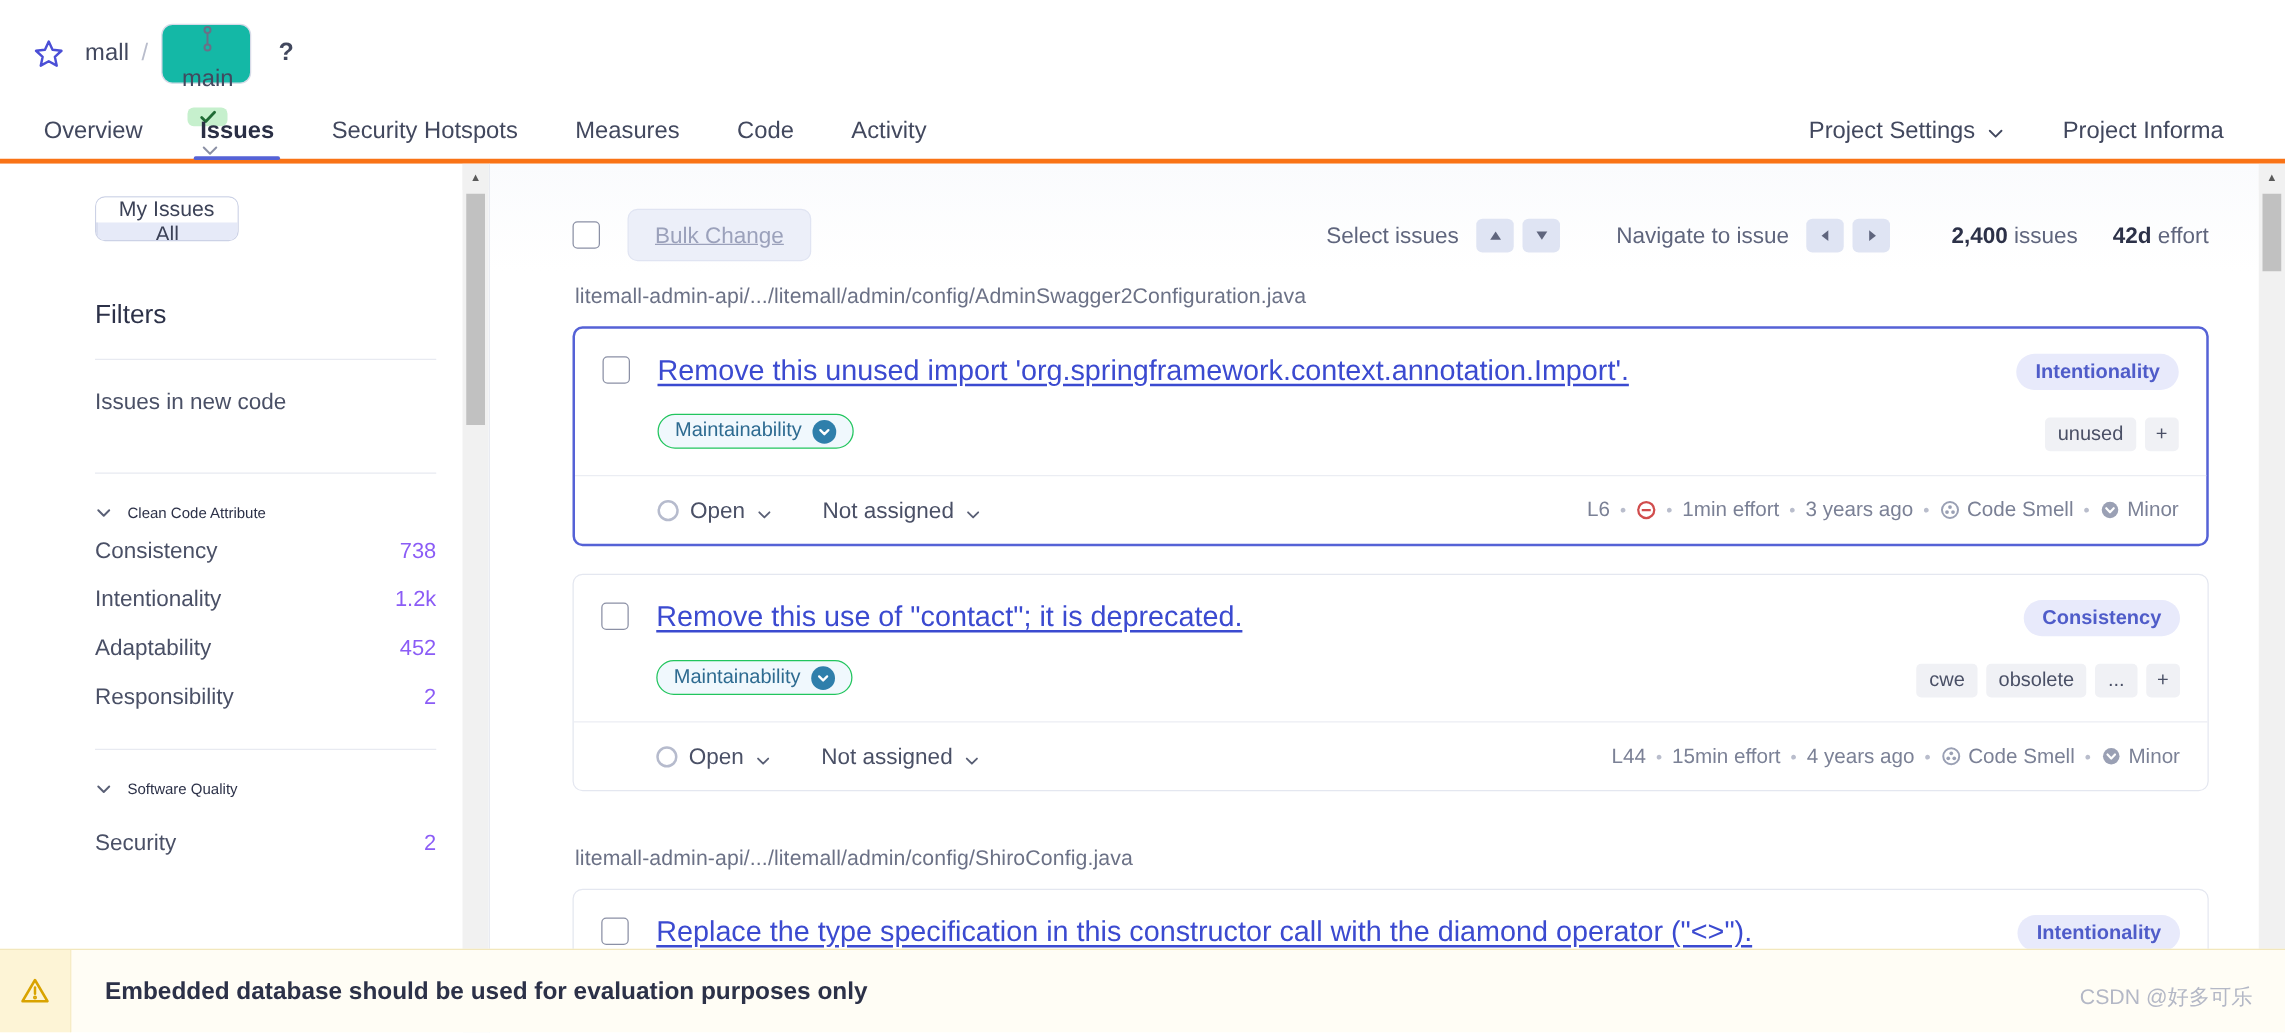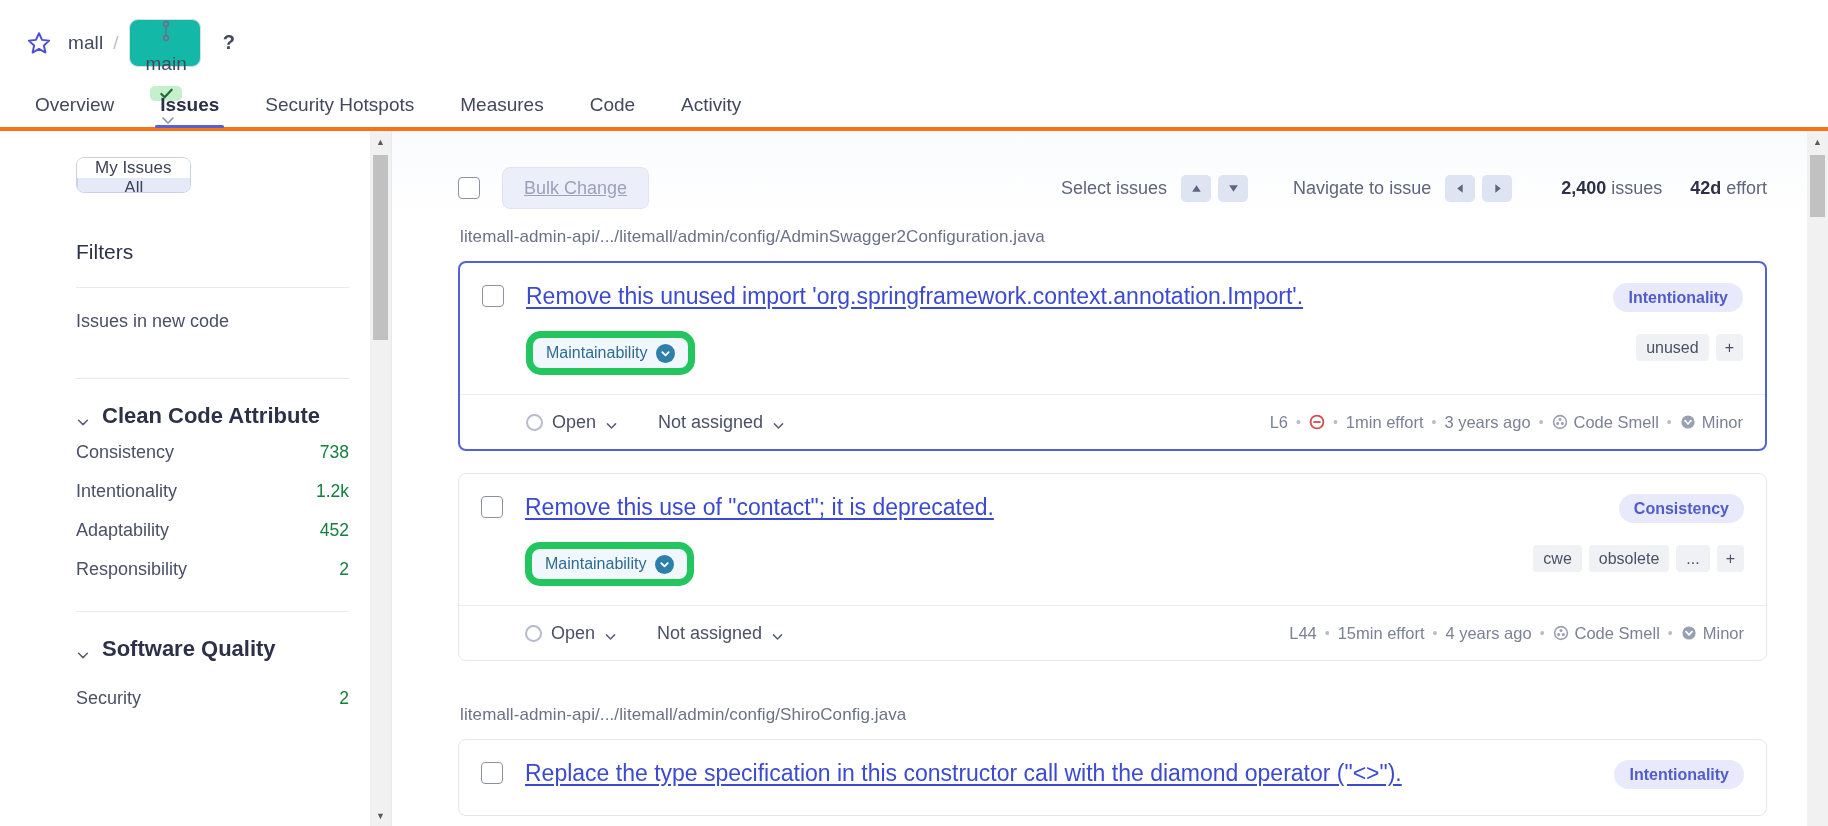--- a/index.html
+++ b/index.html
@@ -111,30 +111,30 @@
 
   .side-row {
     display: flex; align-items: center; justify-content: space-between;
     font-size: 18px; color: #4a5066;
     padding: 23px 0;
     cursor: pointer;
   }
 
   .group-head {
     display: flex; align-items: center; gap: 12px;
-    font-size: 22px; font-weight: bold; color: #2c3148;
+    font-size: 12px; font-weight: normal; color: #2c3148;
     padding: 24px 0 4px 0; cursor: pointer;
   }
   .group-head .chev { width: 14px; height: 14px; color: #5a6076; }
   .group-item {
     display: flex; align-items: center; justify-content: space-between;
     font-size: 18px; color: #4a5066;
     padding: 9px 0; cursor: pointer;
   }
-  .group-item .count { color: #15803d; font-size: 17.5px; margin-left: 28px; }
+  .group-item .count { color: #8b5cf6; font-size: 17.5px; margin-left: 28px; }
 
   
   .sb-scroll {
     position: absolute; top: 0; right: 0; width: 21px; height: 100%;
     background: #f1f1f1;
   }
   .sb-arrow {
     width: 21px; height: 21px; display: flex; align-items: center;
     justify-content: center; color: #5a5a5a; font-size: 9px; background: #f1f1f1;
   }
@@ -195,22 +195,22 @@
     background: #fff; flex: 0 0 auto; margin-top: 2px; cursor: pointer;
   }
   .issue-body { flex: 1 1 auto; padding-left: 22px; min-width: 0; }
   .issue-title {
     font-size: 23px; color: #3b4ad0; text-decoration: underline;
     text-underline-offset: 3px; cursor: pointer; display: inline-block;
   }
   .issue-badges { display: flex; align-items: center; margin-top: 21px; }
   .sq-pill {
     display: inline-flex; align-items: center; gap: 9px;
-    height: 44px; padding: 0 13px;
-    border: 7px solid #22c55e; border-radius: 15px;
+    height: 28px; padding: 0 13px;
+    border: 1px solid #22c55e; border-radius: 15px;
     background: #f0f8fd; color: #2e6b91; font-size: 16px;
   }
   .sev-dot {
     width: 19px; height: 19px; border-radius: 50%; background: #2f7fab;
     display: flex; align-items: center; justify-content: center; color: #fff;
   }
   .sev-dot svg { width: 11px; height: 11px; }
 
   .issue-right {
     flex: 0 0 auto; display: flex; flex-direction: column; align-items: flex-end;
@@ -319,20 +319,33 @@
 
   <div class="navbar">
     <div class="nav-left">
       <div class="nav-item">Overview</div>
       <div class="nav-item active">Issues</div>
       <div class="nav-item">Security Hotspots</div>
       <div class="nav-item">Measures</div>
       <div class="nav-item">Code</div>
       <div class="nav-item">Activity</div>
     </div>
+    <div class="nav-right">
+      <div class="nav-item">
+        <span>Project Settings</span>
+        <span class="chev">
+          <svg viewBox="0 0 16 16" fill="none" stroke="currentColor" stroke-width="1.6" stroke-linecap="round" stroke-linejoin="round">
+              <polyline points="3,6 8,11 13,6"></polyline>
+            </svg>
+        </span>
+      </div>
+      <div class="nav-item">
+        <span>Project Informa</span>
+      </div>
+    </div>
   </div>
 
   <div class="body-wrap">
 
     <aside class="sidebar">
       <div class="sidebar-inner">
         <div class="seg-group">
           <div class="seg">My Issues</div>
           <div class="seg active">All</div>
         </div>
@@ -614,14 +627,27 @@
         </div>
       </div>
 
       <div class="main-scroll">
         <div class="sb-arrow">▲</div>
         <div class="sb-thumb" style="top:24px; height:62px;"></div>
       </div>
     </section>
   </div>
 
+  <div class="banner">
+    <div class="banner-icon-box">
+      <span class="banner-icon">
+        <svg viewBox="0 0 24 24" fill="none" stroke="currentColor" stroke-width="2" stroke-linecap="round" stroke-linejoin="round">
+          <polygon points="12,3 22,20 2,20"></polygon>
+            <line x1="12" y1="9" x2="12" y2="14"></line>
+            <circle cx="12" cy="17" r=".6" fill="currentColor"></circle>
+        </svg>
+      </span>
+    </div>
+    <div class="banner-text">Embedded database should be used for evaluation purposes only</div>
+    <div class="watermark">CSDN @好多可乐</div>
+  </div>
 
 </div>
 
 </body></html>

